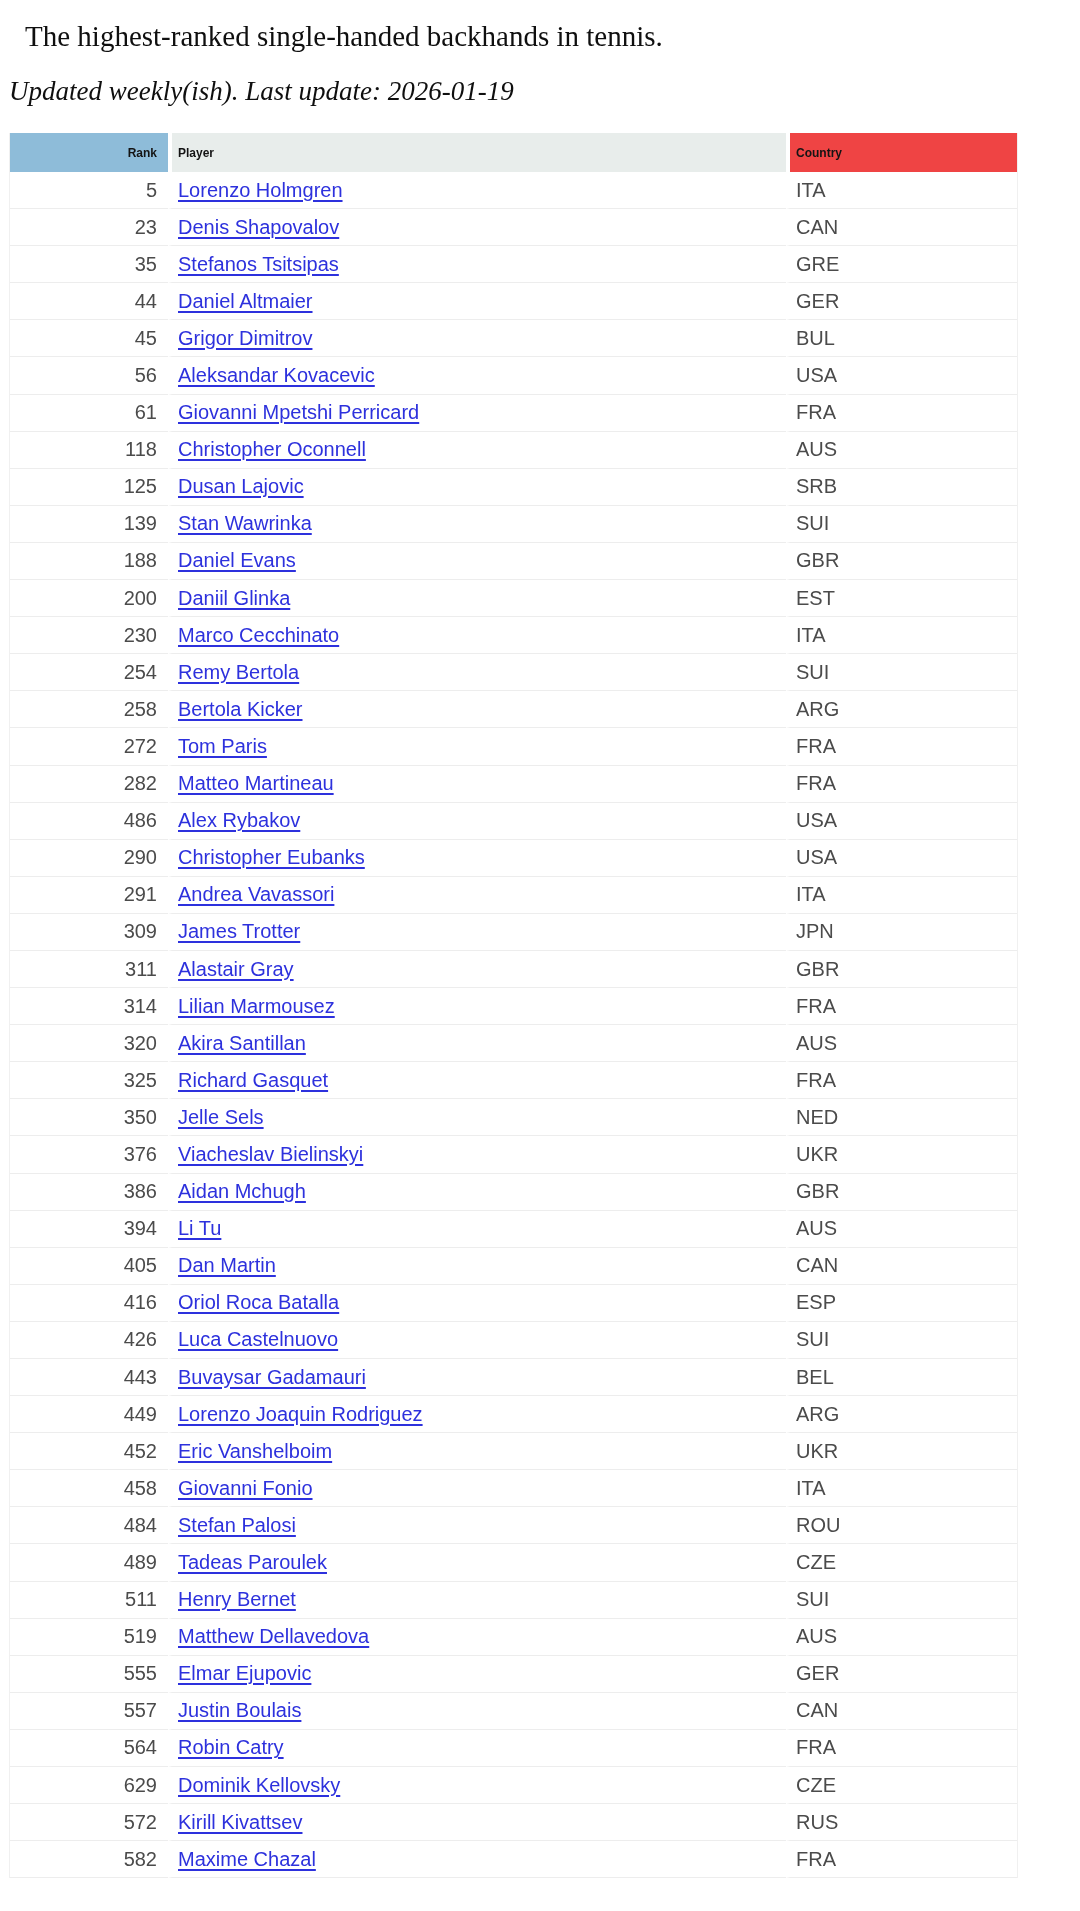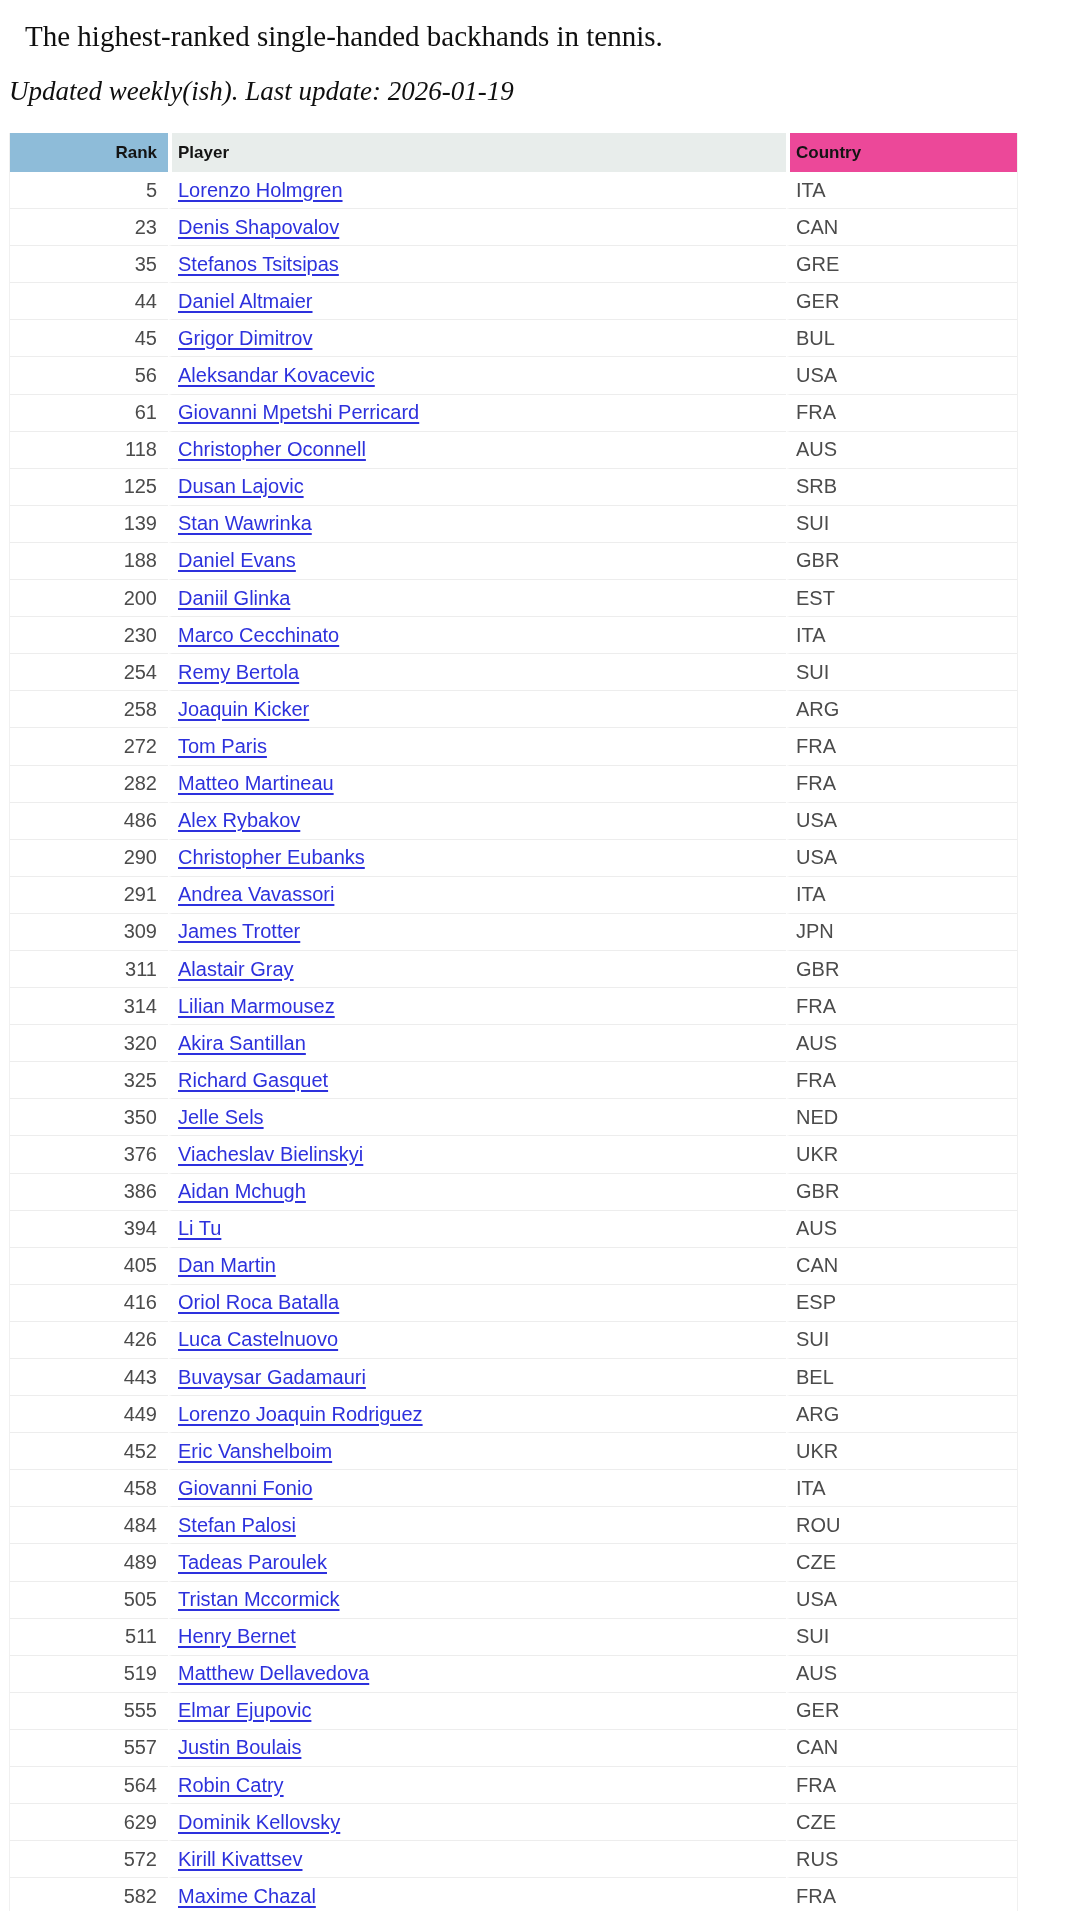--- a/index.html
+++ b/index.html
@@ -42,30 +42,30 @@
     border-left: 1px solid #f0f0f0;
     border-right: 1px solid #f0f0f0;
   }
   th, td {
     overflow: hidden;
     white-space: nowrap;
     vertical-align: middle;
   }
   thead th {
     height: 37px;
-    font-size: 17px;
+    font-size: 12px;
     font-weight: 700;
     color: #141414;
   }
   .c-rank   { text-align: right; padding-right: 11px; }
   .c-player { text-align: left;  padding-left: 6px; }
   .c-country{ text-align: left;  padding-left: 6px; }
   th.c-rank    { background: #8ebcd9; }
   th.c-player  { background: #e8edeb; }
-  th.c-country { background: #ec4899; }
+  th.c-country { background: #ef4444; }
   .colgap { border-left: 4px solid #ffffff; }
   tbody td {
     height: 34.1px;
     border-bottom: 1px solid #ededed;
     font-size: 20px;
   }
   td.c-rank    { color: #4b4b4b; }
   td.c-country { color: #4b4b4b; }
   td.c-player a {
     color: #2d31dd;
@@ -162,21 +162,21 @@
           <td class="c-player colgap"><a href="#">Marco Cecchinato</a></td>
           <td class="c-country colgap">ITA</td>
         </tr>
         <tr>
           <td class="c-rank">254</td>
           <td class="c-player colgap"><a href="#">Remy Bertola</a></td>
           <td class="c-country colgap">SUI</td>
         </tr>
         <tr>
           <td class="c-rank">258</td>
-          <td class="c-player colgap"><a href="#">Joaquin Kicker</a></td>
+          <td class="c-player colgap"><a href="#">Bertola Kicker</a></td>
           <td class="c-country colgap">ARG</td>
         </tr>
         <tr>
           <td class="c-rank">272</td>
           <td class="c-player colgap"><a href="#">Tom Paris</a></td>
           <td class="c-country colgap">FRA</td>
         </tr>
         <tr>
           <td class="c-rank">282</td>
           <td class="c-player colgap"><a href="#">Matteo Martineau</a></td>
@@ -281,25 +281,20 @@
           <td class="c-rank">484</td>
           <td class="c-player colgap"><a href="#">Stefan Palosi</a></td>
           <td class="c-country colgap">ROU</td>
         </tr>
         <tr>
           <td class="c-rank">489</td>
           <td class="c-player colgap"><a href="#">Tadeas Paroulek</a></td>
           <td class="c-country colgap">CZE</td>
         </tr>
         <tr>
-          <td class="c-rank">505</td>
-          <td class="c-player colgap"><a href="#">Tristan Mccormick</a></td>
-          <td class="c-country colgap">USA</td>
-        </tr>
-        <tr>
           <td class="c-rank">511</td>
           <td class="c-player colgap"><a href="#">Henry Bernet</a></td>
           <td class="c-country colgap">SUI</td>
         </tr>
         <tr>
           <td class="c-rank">519</td>
           <td class="c-player colgap"><a href="#">Matthew Dellavedova</a></td>
           <td class="c-country colgap">AUS</td>
         </tr>
         <tr>

